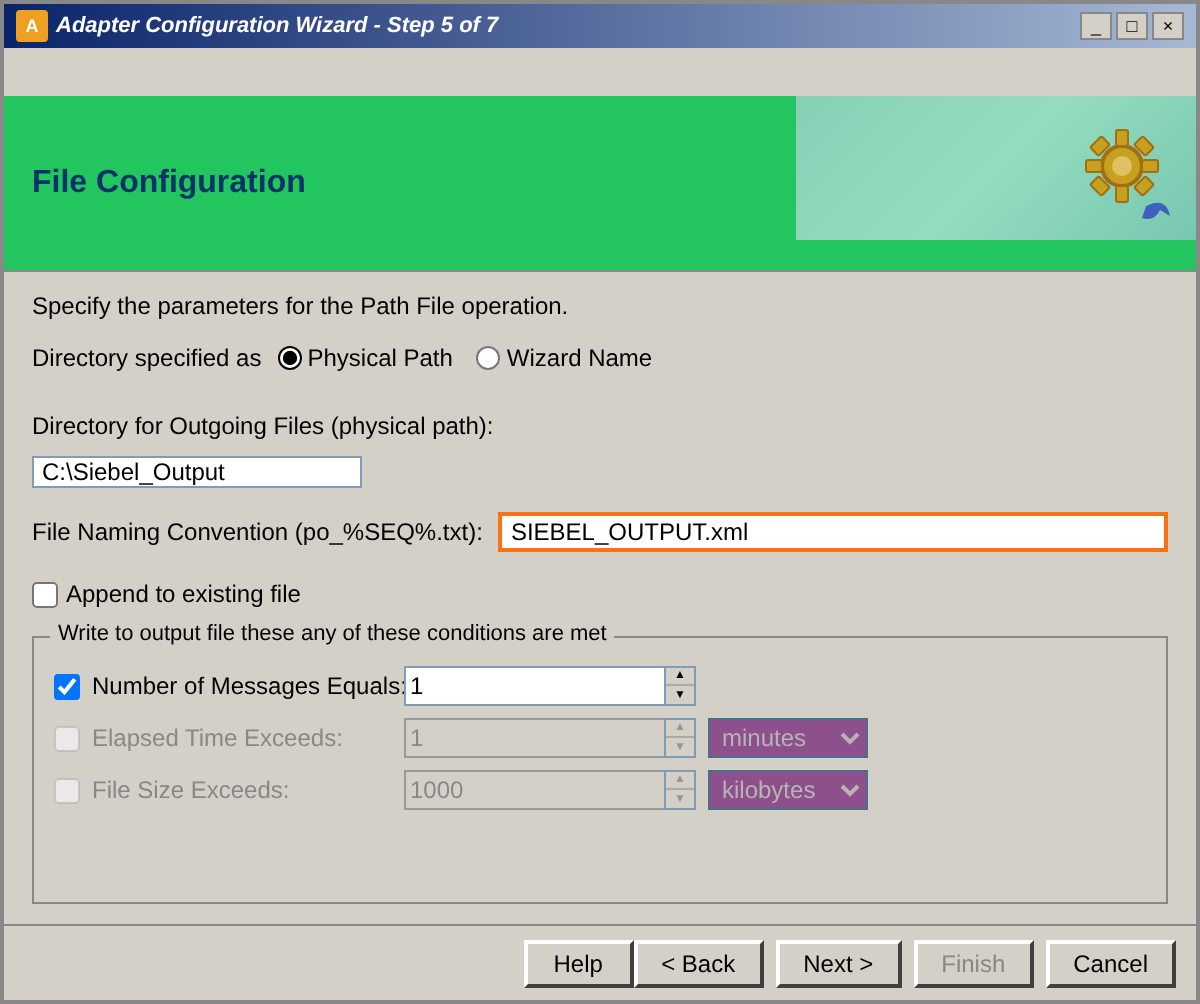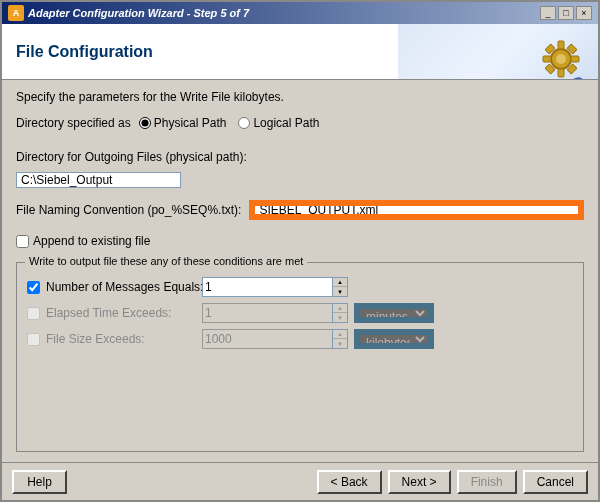--- a/index.html
+++ b/index.html
@@ -60,30 +60,31 @@
       background: #d4d0c8;
       border: 1px solid #888;
       display: flex;
       align-items: center;
       justify-content: center;
       font-size: 9px;
       cursor: pointer;
       color: black;
     }
     .header-area {
-      background: #ffffff;
+      background: #22c55e;
       padding: 8px 14px;
       border-bottom: 1px solid #888;
       display: flex;
       align-items: center;
       justify-content: space-between;
-      height: 56px;
+      height: 88px;
       flex-shrink: 0;
       position: relative;
       overflow: hidden;
+      margin-top: 24px;
     }
     .header-title {
       font-size: 16px;
       font-weight: bold;
       color: #003366;
     }
     .header-bg {
       position: absolute;
       right: 0;
       top: 0;
@@ -171,21 +172,21 @@
       height: 22px;
       white-space: nowrap;
     }
     .naming-row {
       display: flex;
       align-items: center;
       gap: 8px;
       margin-bottom: 6px;
     }
     .naming-input {
-      border: 6px solid #f97316;
+      border: 2px solid #f97316;
       background: white;
       height: 20px;
       padding: 0 4px;
       font-size: 12px;
       flex: 1;
     }
     .checkbox-row {
       display: flex;
       align-items: center;
       gap: 4px;
@@ -268,37 +269,37 @@
       border-bottom: 1px solid #aaa;
       cursor: pointer;
       display: flex;
       align-items: center;
       justify-content: center;
       font-size: 6px;
     }
     .spinner-btn:last-child { border-bottom: none; }
     .dropdown-select {
       height: 20px;
-      border: 6px solid #0c4a6e;
-      background: #404040;
+      border: 1px solid #0c4a6e;
+      background: #701a75;
       font-size: 12px;
       padding: 0 2px;
       color: #888;
       width: 80px;
     }
     .dropdown-select.disabled {
       color: #aaa;
     }
     .footer {
       background: #d4d0c8;
       border-top: 1px solid #888;
       padding: 6px 10px;
       display: flex;
       align-items: center;
-      justify-content: space-between;
+      justify-content: flex-end;
       height: 38px;
       flex-shrink: 0;
     }
     .footer-left {}
     .footer-right {
       display: flex;
       gap: 6px;
     }
     .footer-btn {
       background: #d4d0c8;
@@ -352,32 +353,32 @@
         <rect x="36" y="16" width="6" height="8" rx="1" fill="#c8a020" stroke="#a07010" stroke-width="1" transform="rotate(-45 39 20)"></rect>
         <rect x="14" y="36" width="6" height="8" rx="1" fill="#c8a020" stroke="#a07010" stroke-width="1" transform="rotate(-45 17 40)"></rect>
         <rect x="36" y="36" width="6" height="8" rx="1" fill="#c8a020" stroke="#a07010" stroke-width="1" transform="rotate(45 39 40)"></rect>
 
         <path d="M 40 50 Q 50 45 52 55 L 47 52 Q 44 58 38 56 Z" fill="#4060c0"></path>
       </svg>
     </div>
   </div>
 
   <div class="content">
-    <div class="description">Specify the parameters for the Write File kilobytes.</div>
+    <div class="description">Specify the parameters for the Path File operation.</div>
 
     <div class="form-row">
       <span class="label">Directory specified as</span>
       <div class="radio-group">
         <label class="radio-label">
           <input type="radio" class="radio-input" name="dirtype" checked="" style="">
           <span>Physical Path</span>
         </label>
         <label class="radio-label">
           <input type="radio" class="radio-input" name="dirtype" style="">
-          <span>Logical Path</span>
+          <span>Wizard Name</span>
         </label>
       </div>
     </div>
 
     <div>
       <span class="field-label">Directory for Outgoing Files (physical path):</span>
     </div>
     <div class="field-row">
       <input type="text" class="text-input" value="C:\Siebel_Output" style="">
     </div>

